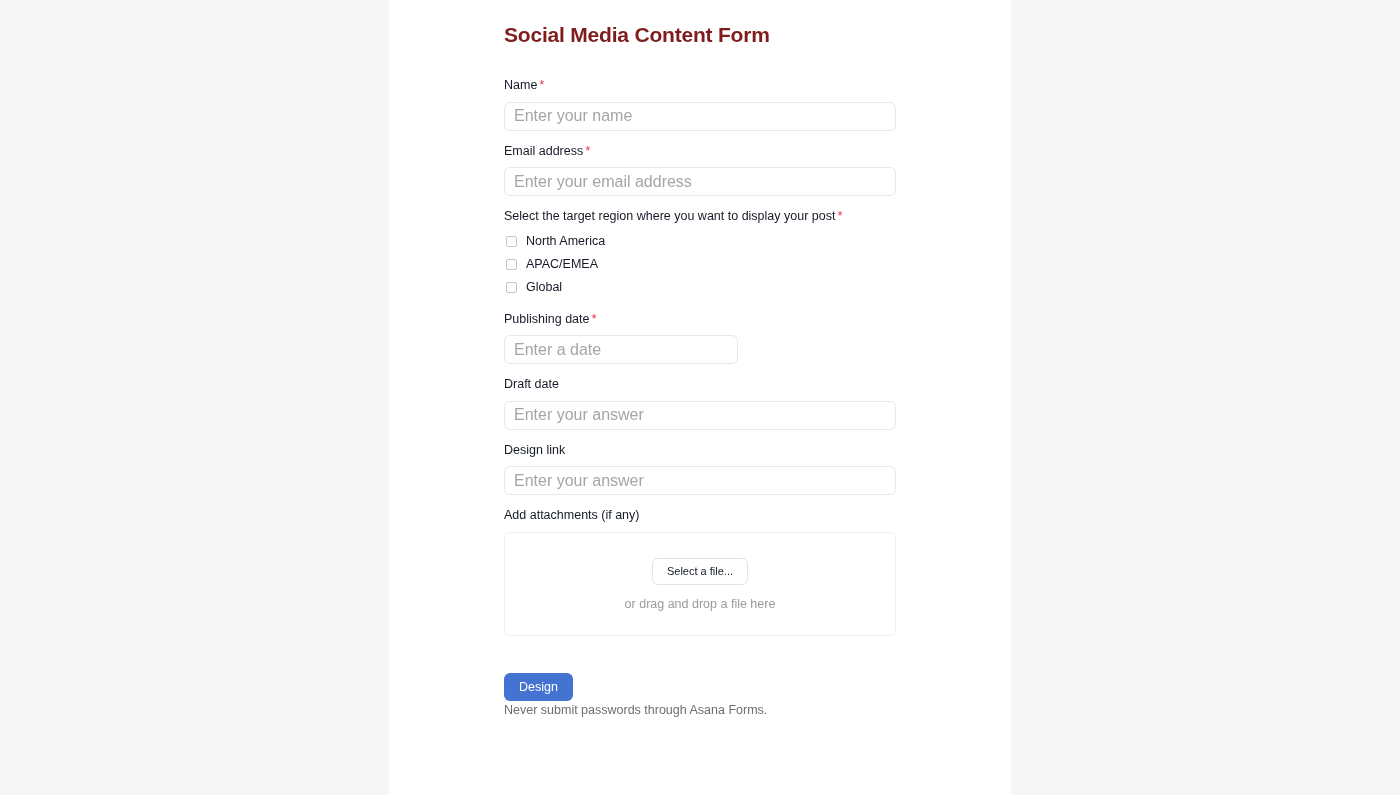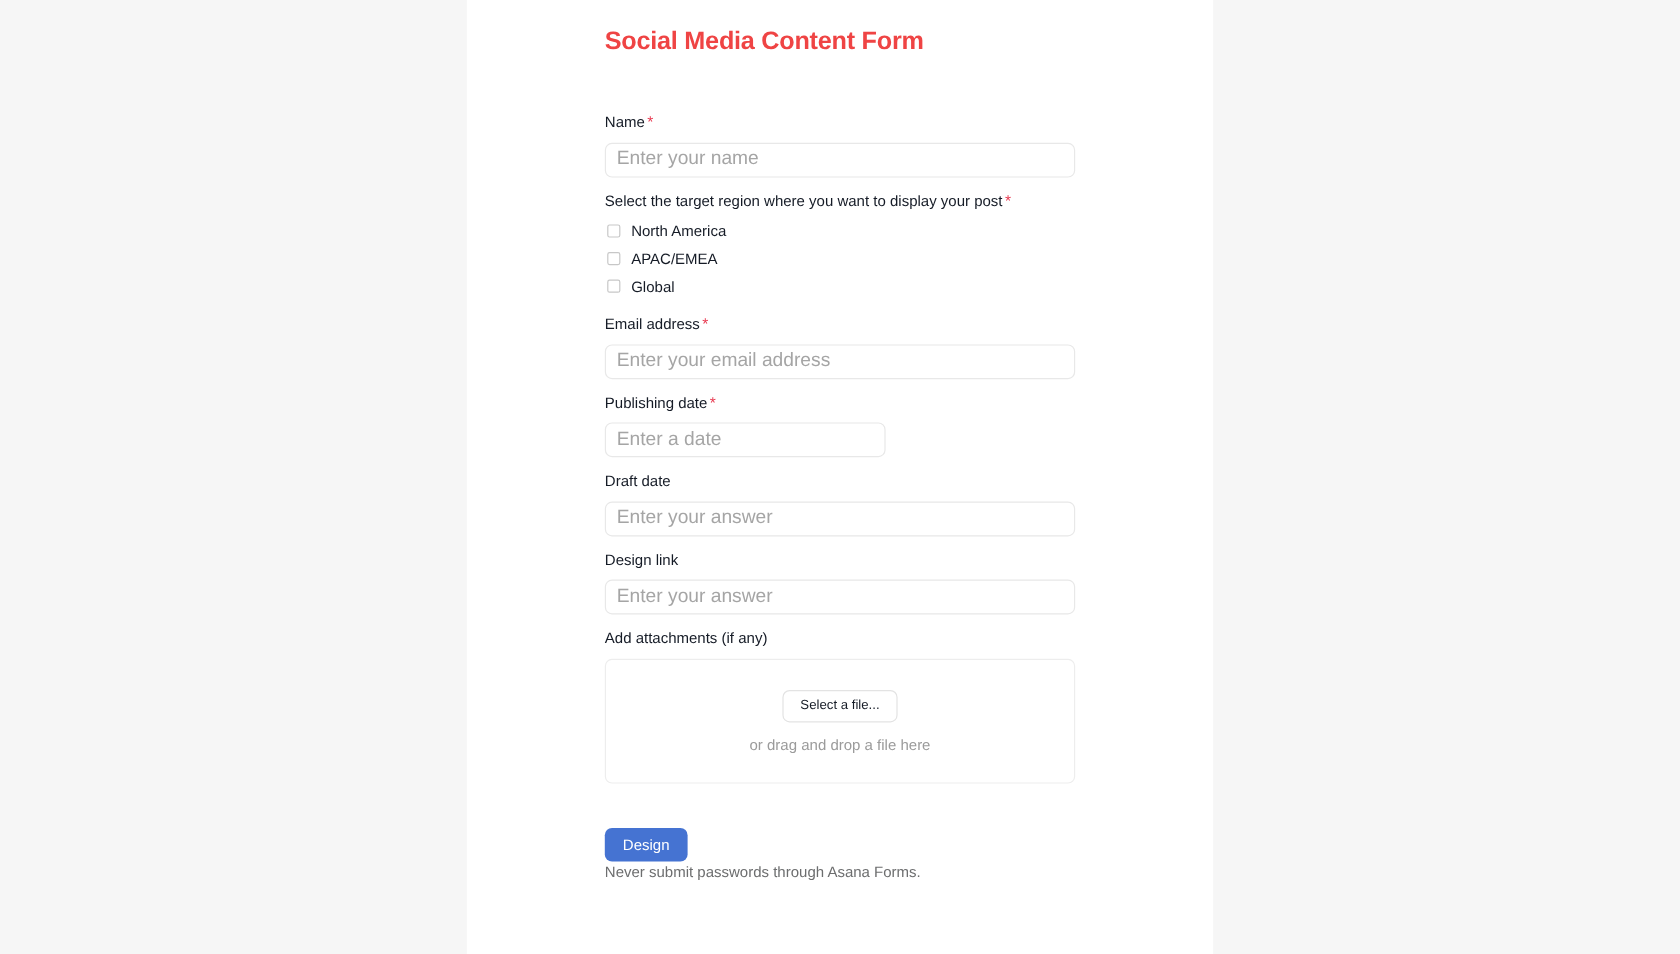--- a/index.html
+++ b/index.html
@@ -33,23 +33,23 @@
     overflow: hidden;
   }
 
   .form-inner {
     padding: 22px 115px 0 115px;
   }
 
   .form-title {
     font-size: 21px;
     font-weight: bold;
-    color: #ef4444;
+    color: #7f1d1d;
     letter-spacing: -0.2px;
-    margin: 0 0 46px 0;
+    margin: 0 0 29px 0;
     line-height: 1.25;
   }
 
   .field-block { margin-bottom: 12px; }
 
   .field-label {
     font-size: 12.5px;
     color: #151b26;
     line-height: 1.4;
     margin-bottom: 7px;
@@ -170,20 +170,27 @@
   <div class="form-card">
     <div class="form-inner">
 
       <h1 class="form-title">Social Media Content Form</h1>
 
       <div class="field-block">
         <label class="field-label">
           <span>Name</span><span class="req-star">*</span>
         </label>
         <input class="text-input" type="text" placeholder="Enter your name" style="">
+      </div>
+
+      <div class="field-block">
+        <label class="field-label">
+          <span>Email address</span><span class="req-star">*</span>
+        </label>
+        <input class="text-input" type="text" placeholder="Enter your email address" style="">
       </div>
 
       <div class="field-block">
         <label class="field-label group-label">
           <span>Select the target region where you want to display your post</span><span class="req-star">*</span>
         </label>
         <div class="checkbox-group">
           <div class="checkbox-row">
             <input class="cb" type="checkbox" style="">
             <span class="cb-label">North America</span>
@@ -194,27 +201,20 @@
           </div>
           <div class="checkbox-row">
             <input class="cb" type="checkbox" style="">
             <span class="cb-label">Global</span>
           </div>
         </div>
       </div>
 
       <div class="field-block">
         <label class="field-label">
-          <span>Email address</span><span class="req-star">*</span>
-        </label>
-        <input class="text-input" type="text" placeholder="Enter your email address" style="">
-      </div>
-
-      <div class="field-block">
-        <label class="field-label">
           <span>Publishing date</span><span class="req-star">*</span>
         </label>
         <input class="text-input date-input" type="text" placeholder="Enter a date" style="">
       </div>
 
       <div class="field-block">
         <label class="field-label">Draft date</label>
         <input class="text-input" type="text" placeholder="Enter your answer" style="">
       </div>
 

